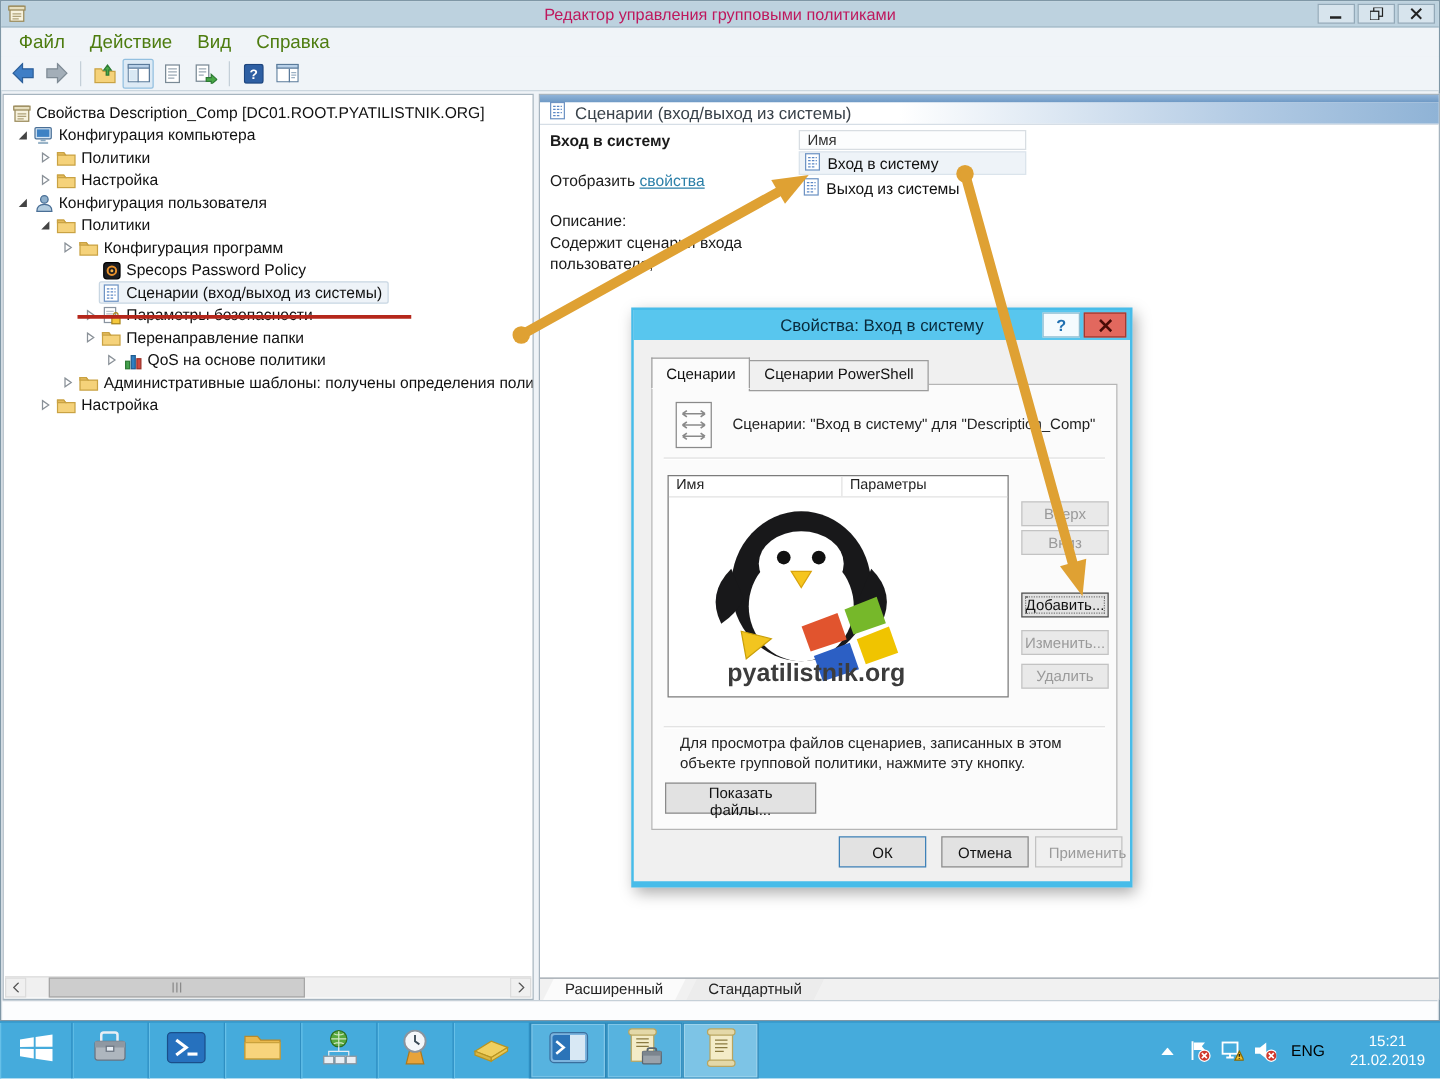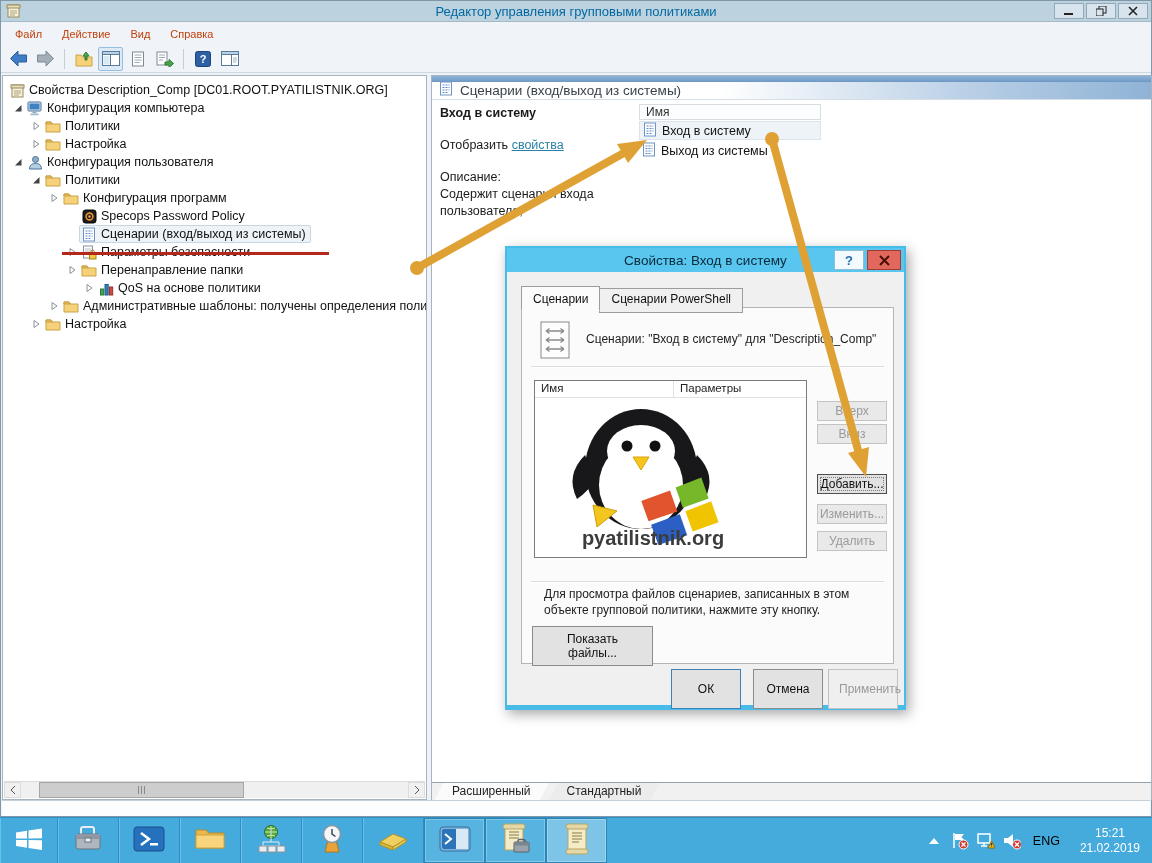--- a/index.html
+++ b/index.html
@@ -3,25 +3,25 @@
 <meta charset="utf-8">
 <style>
   * { margin:0; padding:0; box-sizing:border-box; }
   body { font-family:"Liberation Sans", sans-serif; background:#fff; }
   .screen { position:relative; width:1152px; height:863px; overflow:hidden; background:#fff; }
 
   
   .win { position:absolute; left:0; top:0; width:1152px; height:817px; background:#eff3f7; border:1px solid #7f97a6; }
   .titlebar { position:relative; height:21px; background:#bdd2df; border-bottom:1px solid #a4bac8; display:flex; align-items:center; }
   .appico { width:16px; height:16px; margin-left:5px; flex:none; }
-  .wtitle { position:absolute; left:0; right:0; text-align:center; font-size:13px; color:#0369a1; }
+  .wtitle { position:absolute; left:0; right:0; text-align:center; font-size:13px; color:#be185d; }
   .capbtns { position:absolute; right:3px; top:2px; display:flex; gap:2px; }
   .cbtn { width:30px; height:16px; background:#d7e4ed; border:1px solid #93a9b8; display:flex; align-items:center; justify-content:center; }
   .menubar { height:23px; background:#f0f4f8; display:flex; align-items:center; padding-left:4px; }
-  .mitem { padding:3px 10px; font-size:11px; color:#c2410c; }
+  .mitem { padding:3px 10px; font-size:15px; color:#4d7c0f; }
   .toolbar { height:28px; background:#f0f4f8; border-bottom:1px solid #ccd7df; display:flex; align-items:center; padding-left:5px; gap:2px; }
   .titem { width:25px; height:24px; display:flex; align-items:center; justify-content:center; border:1px solid transparent; border-radius:2px; }
   .titem.sel { border-color:#93c0e0; background:#ddeaf5; }
   .tsep { width:1px; height:20px; background:#c4cfd8; margin:0 4px; }
 
   
   .treepane { position:absolute; left:1px; top:74px; width:425px; height:725px; background:#fff; border:1px solid #a6b4bf; }
   #tree { padding-top:5px; overflow:hidden; }
   .trow { height:18px; display:flex; align-items:center; white-space:nowrap; font-size:12.5px; color:#111; }
   .texp { width:14px; height:14px; flex:none; display:flex; align-items:center; justify-content:center; }
@@ -71,21 +71,21 @@
   .sep { position:absolute; left:9px; right:9px; height:2px; border-top:1px solid #dcdcdc; border-bottom:1px solid #fff; }
   .sep1 { top:58px; } .sep2 { top:273px; }
   .dlg-listbox { position:absolute; left:12px; top:72px; width:273px; height:178px; background:#fff; border:1px solid #7b7b7b; overflow:hidden; }
   .lb-head { height:17px; border-bottom:1px solid #e2e2e2; display:flex; font-size:11.5px; color:#222; }
   .lb-col1 { width:139px; border-right:1px solid #e2e2e2; padding:1px 0 0 6px; }
   .lb-col2 { flex:1; padding:1px 0 0 6px; }
   .penguin { position:absolute; left:6px; top:18px; }
   .sbtn { position:absolute; left:295px; width:70px; height:20px; font-size:12px; text-align:center; line-height:18px; background:#e9e9e9; border:1px solid #c3c3c3; color:#9a9a9a; font-family:"Liberation Sans",sans-serif; }
   .sbtn.enabled { background:#e2e2e2; border:1px solid #4e4e4e; color:#111; outline:1px dotted #7a7a7a; outline-offset:-4px; }
   .dlg-note { position:absolute; left:22px; font-size:12px; color:#222; }
-  .btn { height:40px; font-size:12px; font-family:"Liberation Sans",sans-serif; background:#e2e2e2; border:1px solid #8b8b8b; color:#111; padding:0 10px; }
+  .btn { height:25px; font-size:12px; font-family:"Liberation Sans",sans-serif; background:#e2e2e2; border:1px solid #8b8b8b; color:#111; padding:0 10px; }
   .show-files { position:absolute; left:10px; top:318px; width:121px; }
   .dlg-footer { position:absolute; left:0; right:0; top:421px; height:24px; }
   .dlg-footer .btn { position:absolute; width:70px; }
   .btn.okb { left:164px; border:1px solid #3e81b8; }
   .btn.cnl { left:246px; }
   .btn.apl { left:321px; background:#efefef; border-color:#c2c2c2; color:#9a9a9a; }
 
   
   .redline { position:absolute; left:62px; top:252px; width:267px; height:3px; background:#b5271b; z-index:30; }
   .arrows { position:absolute; left:0; top:0; z-index:60; pointer-events:none; }

